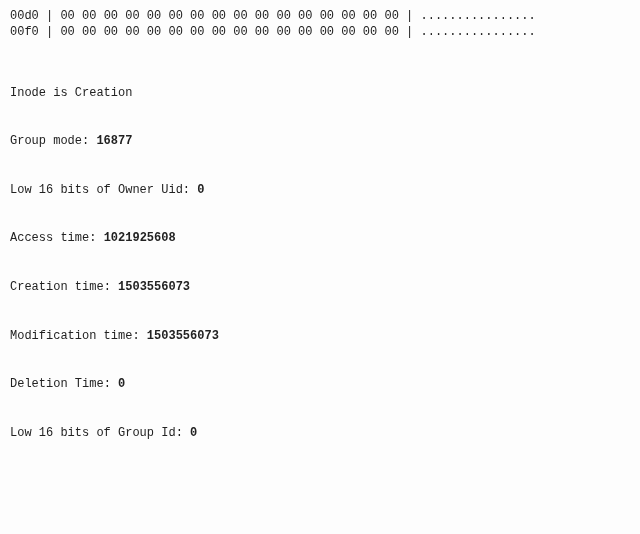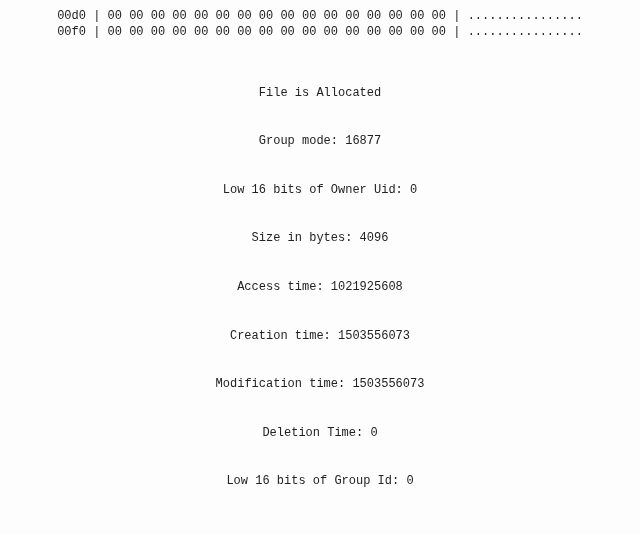--- a/index.html
+++ b/index.html
@@ -1,44 +1,43 @@
 <!DOCTYPE html>
 <html><head>
   <meta charset="utf-8">
   <style>
-    * { margin: 0; padding: 0; box-sizing: border-box; text-align: center; }
+    * { margin: 0; padding: 0; box-sizing: border-box; }
     body {
       font-family: "Courier New", monospace;
       font-size: 12px;
       line-height: 1.35;
       color: #222;
       background: #fdfdfd;
       padding: 8px 10px;
       width: 640px;
       position: relative;
     }
     .hex-row { white-space: pre; }
     .info-block { margin-top: 12px; white-space: pre; }
     .info-line { white-space: pre; }
     .label { display: inline; }
-    .val { display: inline; }
+    .val { display: inline; font-weight: bold; }
   </style>
 </head>
 <body>
 
 <div>
   <div class="hex-row"><span>00d0</span> | <span>00 00 00 00 00 00 00 00 00 00 00 00 00 00 00 00</span> | <span>................</span></div>
   <div class="hex-row"><span>00f0</span> | <span>00 00 00 00 00 00 00 00 00 00 00 00 00 00 00 00</span> | <span>................</span></div>
 </div>
 
 <div class="info-block">
-  <div class="info-line">File is Allocated</div>
+  <div class="info-line">Inode is Creation</div>
   <div class="info-line"><span class="label">Group mode</span>: <span class="val">16877</span></div>
   <div class="info-line"><span class="label">Low 16 bits of Owner Uid</span>: <span class="val">0</span></div>
-  <div class="info-line"><span class="label">Size in bytes</span>: <span class="val">4096</span></div>
   <div class="info-line"><span class="label">Access time</span>: <span class="val">1021925608</span></div>
   <div class="info-line"><span class="label">Creation time</span>: <span class="val">1503556073</span></div>
   <div class="info-line"><span class="label">Modification time</span>: <span class="val">1503556073</span></div>
   <div class="info-line"><span class="label">Deletion Time</span>: <span class="val">0</span></div>
   <div class="info-line"><span class="label">Low 16 bits of Group Id</span>: <span class="val">0</span></div>
   
   
   
   
   

